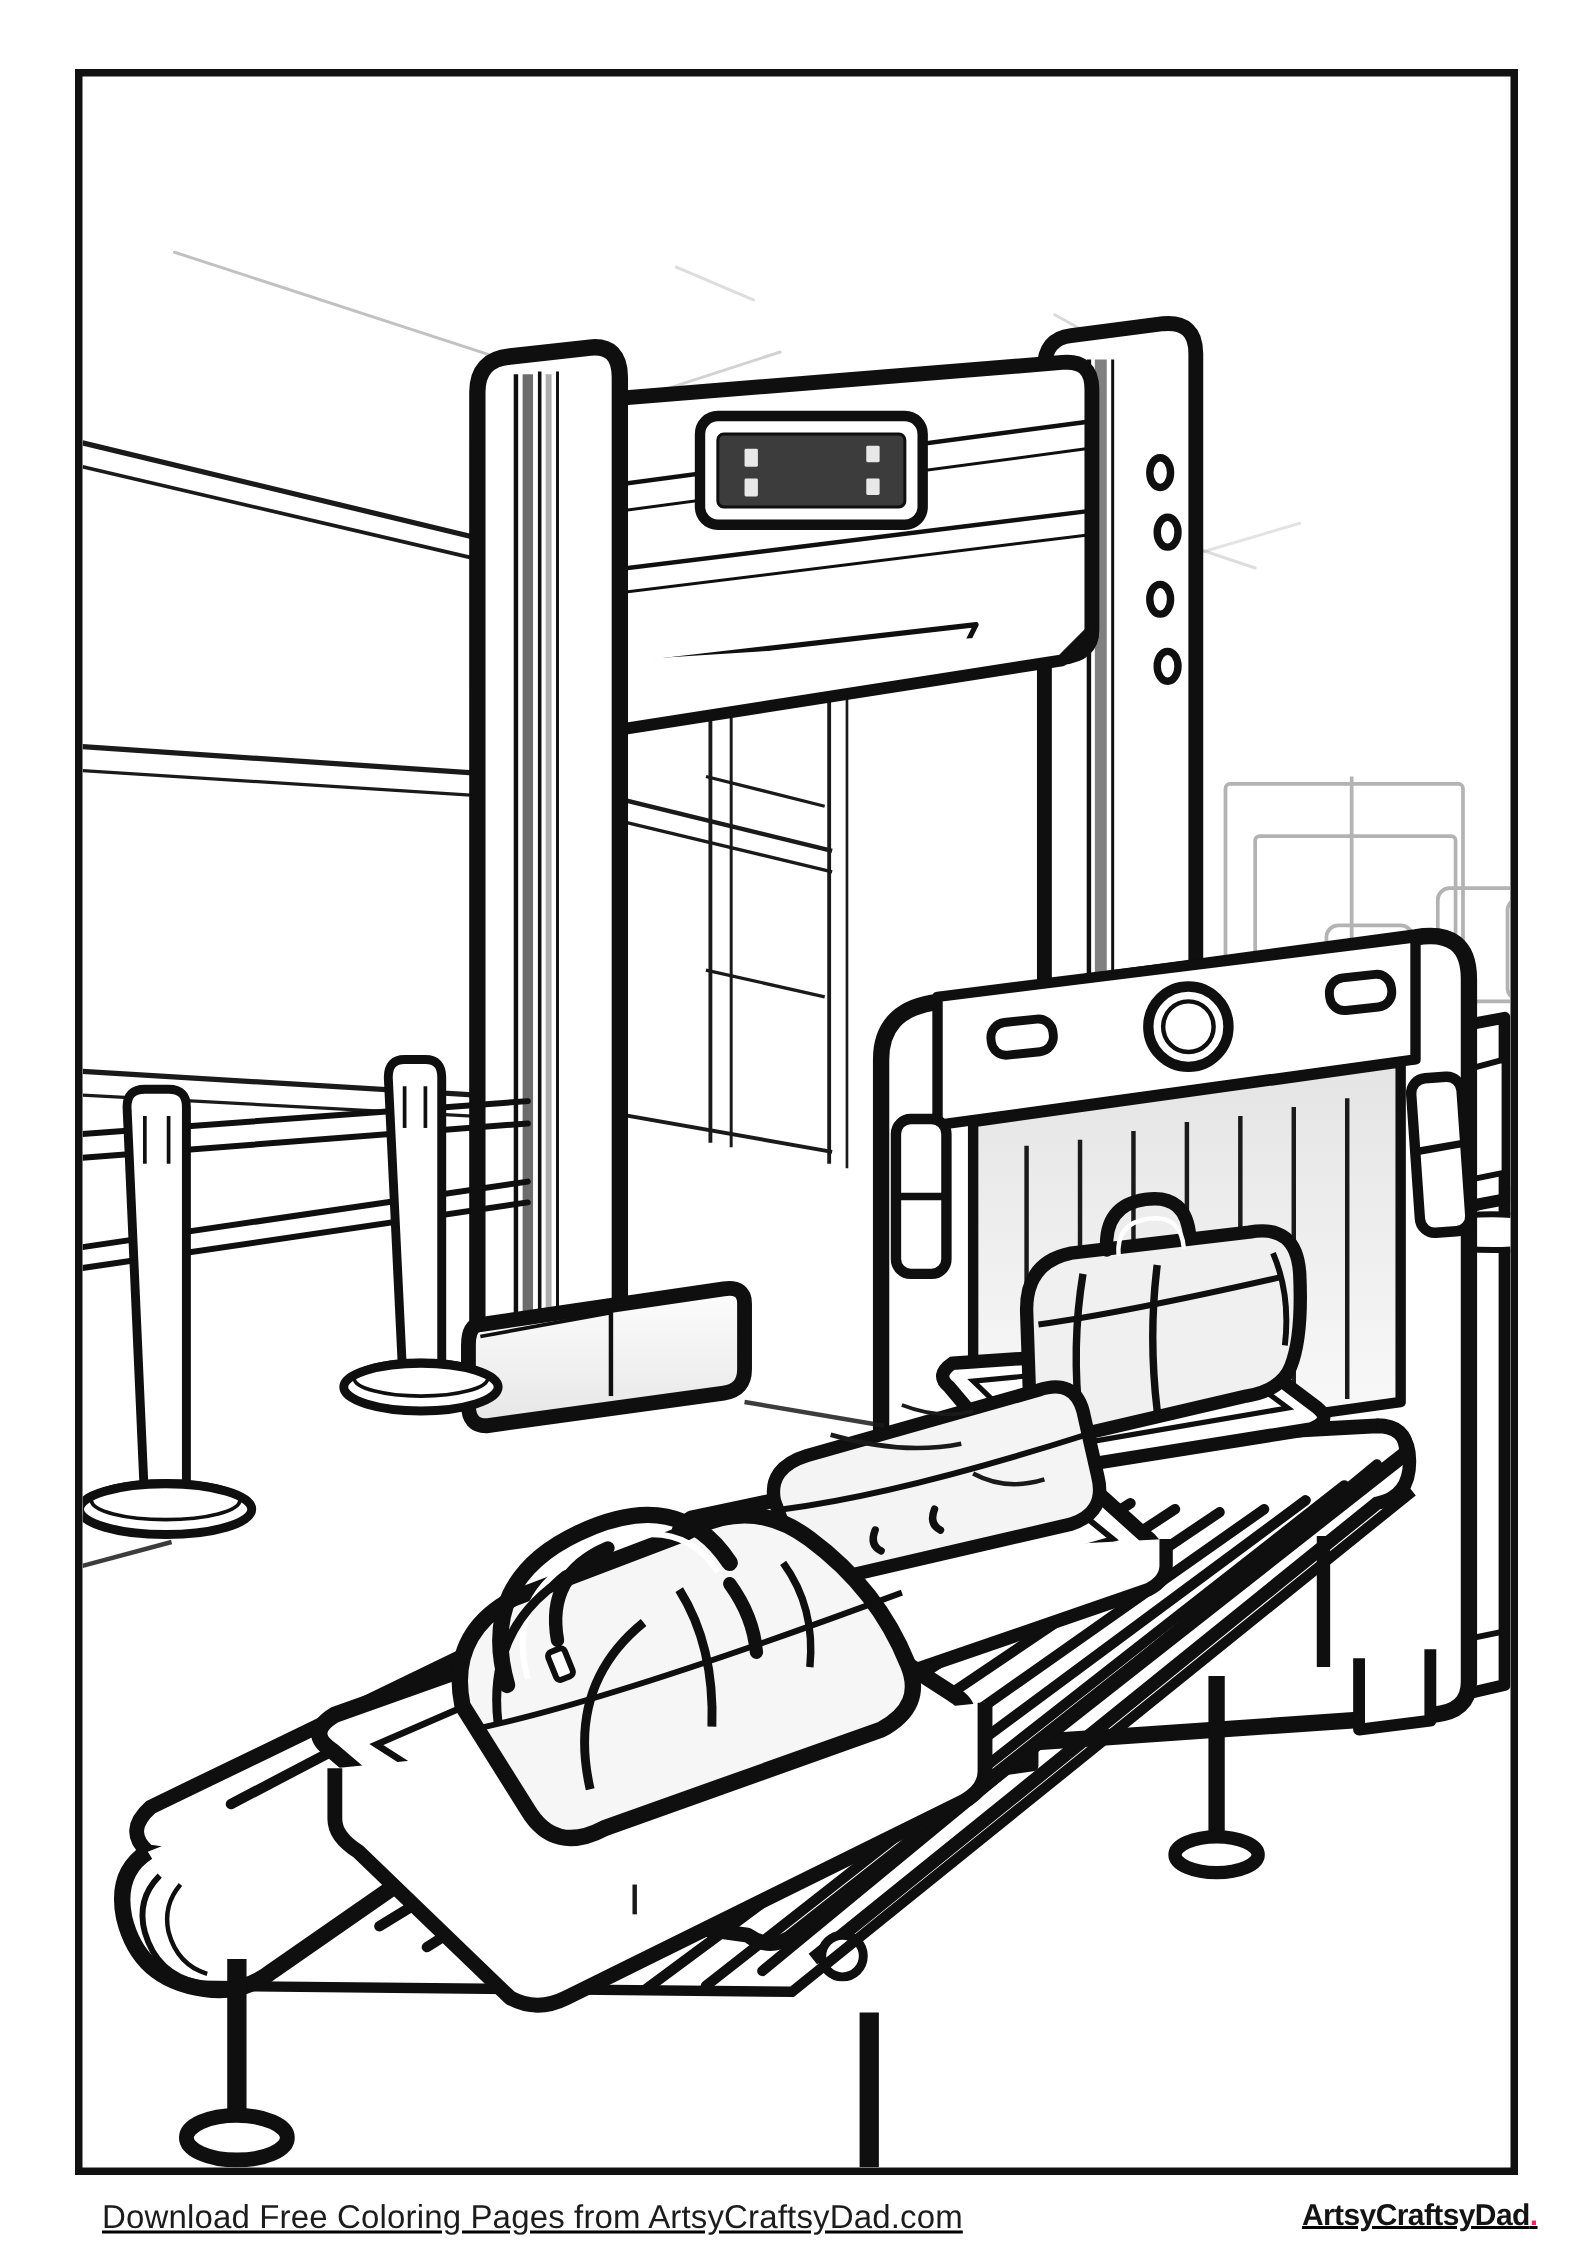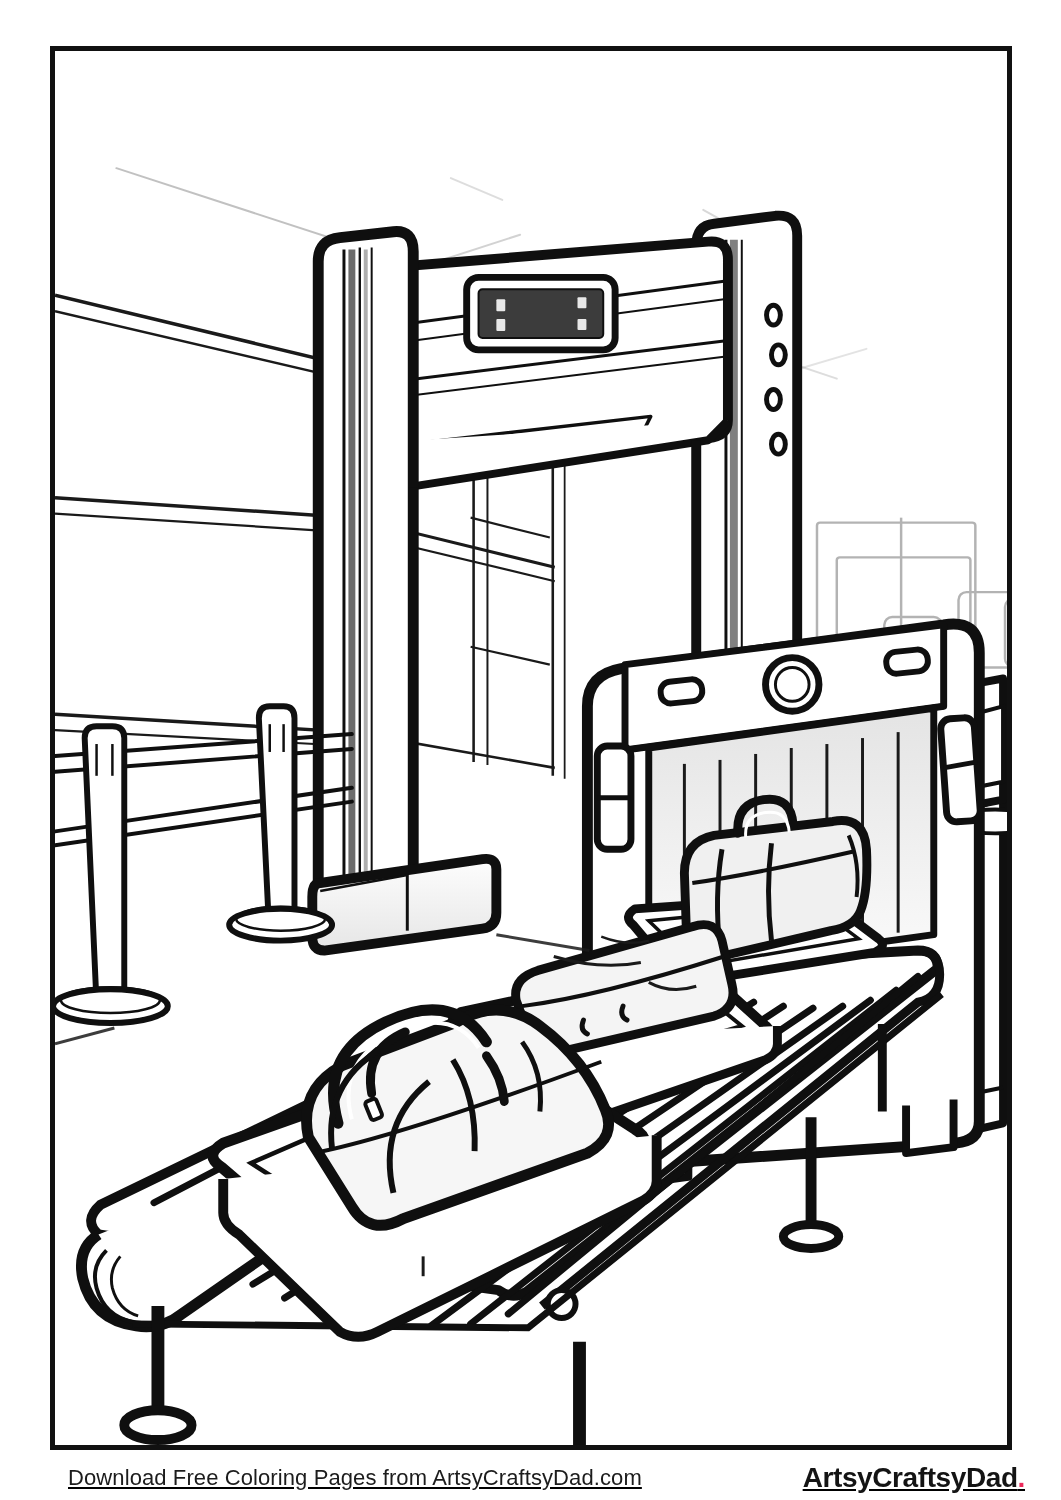--- a/index.html
+++ b/index.html
@@ -52,21 +52,21 @@
     box-sizing: border-box;
     text-decoration: underline;
   }
   #footer-text {
     font-size: 22px;
     color: #1c1c1c;
     letter-spacing: 0.1px;
     white-space: nowrap;
   }
   #brand {
-    font-size: 28px;
+    font-size: 20px;
     font-weight: bold;
     color: #141414;
     letter-spacing: -0.4px;
     white-space: nowrap;
   }
   #brand .dot {
     color: #ec2a5a;
   }
 </style>
 </head>

